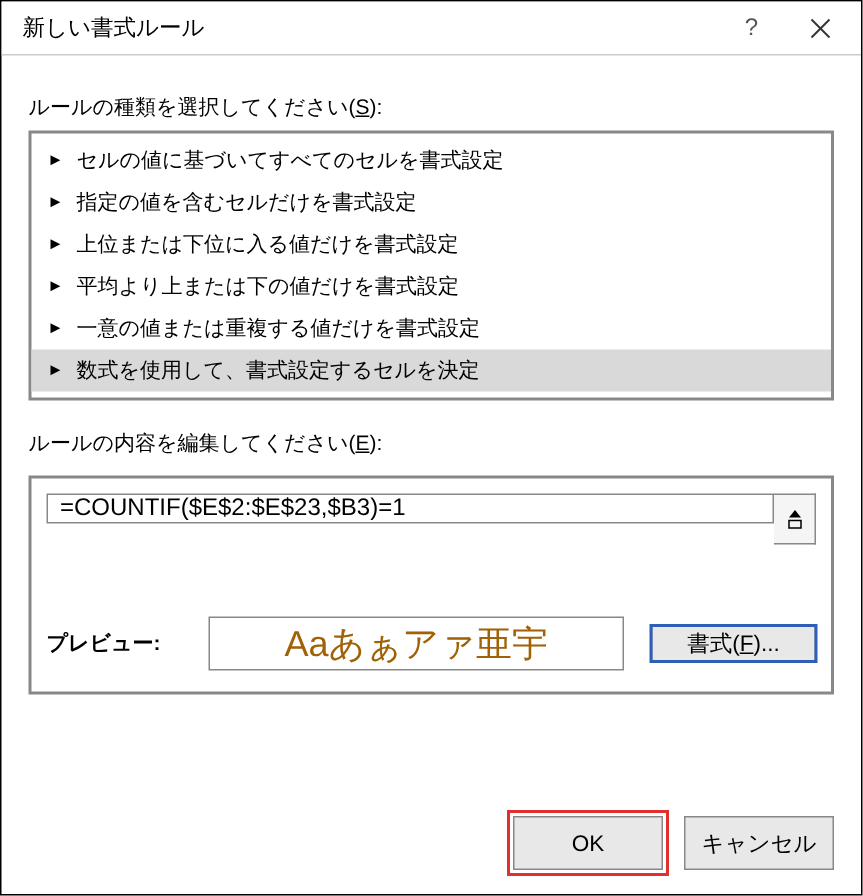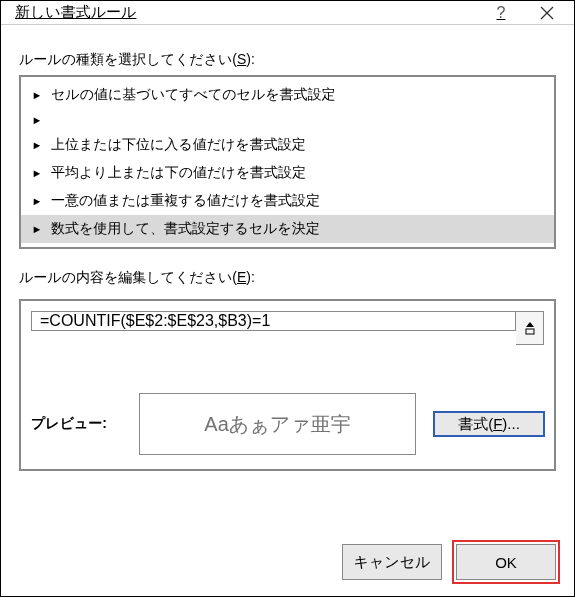--- a/index.html
+++ b/index.html
@@ -9,27 +9,26 @@
     font-family: "Yu Gothic UI", "Meiryo", sans-serif;
     font-size: 14px;
     background: #fff;
     width: 575px;
     height: 597px;
     border: 1px solid #000;
     display: flex;
     flex-direction: column;
   }
   .titlebar {
-    height: 24px;
+    height: 36px;
     display: flex;
     align-items: center;
     padding: 0 4px 0 14px;
     border-bottom: 1px solid #ccc;
     background: #fff;
-    text-decoration: underline;
   }
   .titlebar .title {
     flex: 1;
     font-size: 15px;
   }
   .titlebar .tbbtn {
     width: 46px;
     height: 36px;
     display: flex;
     align-items: center;
@@ -110,27 +109,27 @@
     align-items: center;
     gap: 18px;
     margin-top: 38px;
   }
   .preview-label {
     font-weight: bold;
     min-width: 90px;
   }
   .preview-sample {
     border: 1px solid #888;
-    height: 62px;
+    height: 36px;
     flex: 1;
     display: flex;
     align-items: center;
     justify-content: center;
-    font-size: 20px;
-    color: #737373;
+    font-size: 24px;
+    color: #a16207;
     background: #fff;
   }
   .format-btn {
     height: 24px;
     min-width: 110px;
     border: 1px solid #888;
     outline: 2px solid #2f5fb5;
     outline-offset: -1px;
     background: #e8e8e8;
     font-size: 15px;
@@ -179,20 +178,21 @@
     <span>ルールの種類を選択してください(</span><span class="underline-char">S</span><span>):</span>
   </div>
 
   <div class="rule-type-list" id="rule-type-list">
       <div class="rule-type-item">
         <span class="arrow">►</span>
         <span>セルの値に基づいてすべてのセルを書式設定</span>
       </div>
       <div class="rule-type-item">
         <span class="arrow">►</span>
+        <span>指定の値を含むセルだけを書式設定</span>
       </div>
       <div class="rule-type-item">
         <span class="arrow">►</span>
         <span>上位または下位に入る値だけを書式設定</span>
       </div>
       <div class="rule-type-item">
         <span class="arrow">►</span>
         <span>平均より上または下の値だけを書式設定</span>
       </div>
       <div class="rule-type-item">
@@ -225,15 +225,15 @@
       <div class="preview-sample">Aaあぁアァ亜宇</div>
       <button class="format-btn">
         <span>書式(</span><span class="underline-char">F</span><span>)...</span>
       </button>
     </div>
   </div>
 
 </div>
 
 <div class="dialog-buttons">
+  <button class="dlg-btn ok">OK</button>
   <button class="dlg-btn">キャンセル</button>
-  <button class="dlg-btn ok">OK</button>
 </div>
 
 </body></html>

